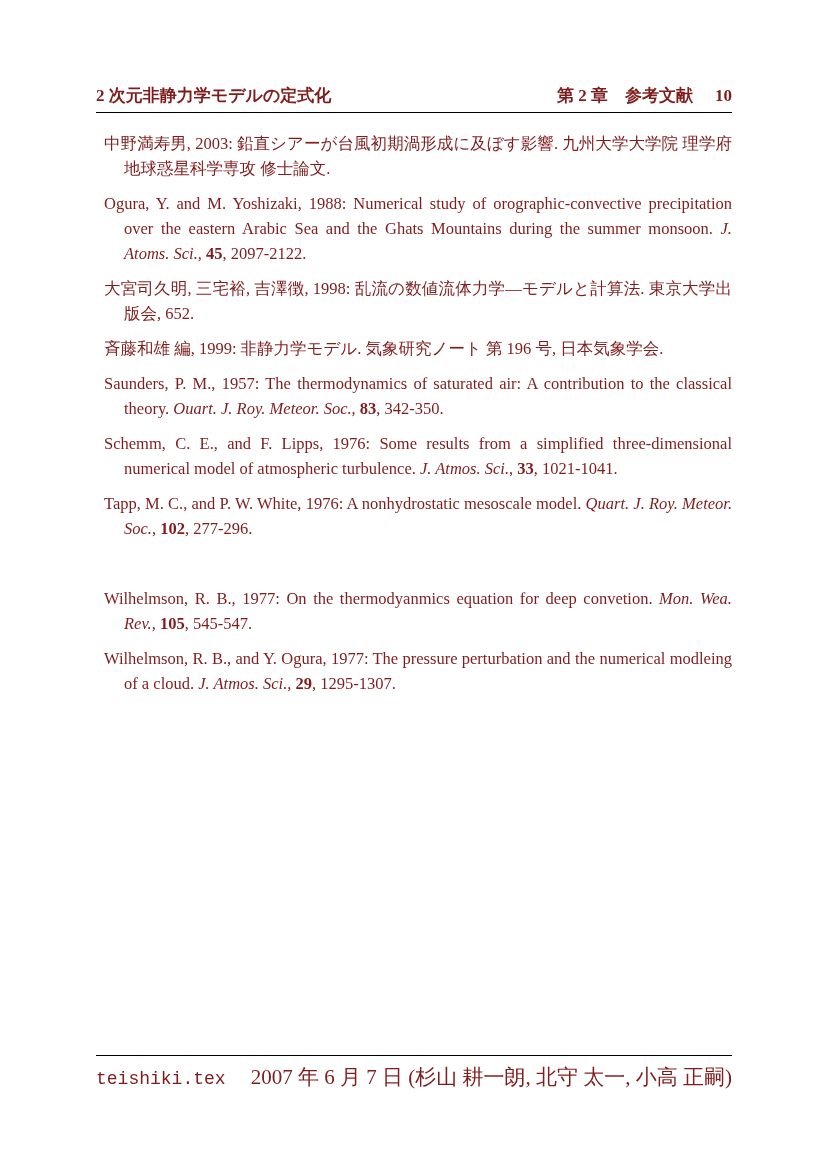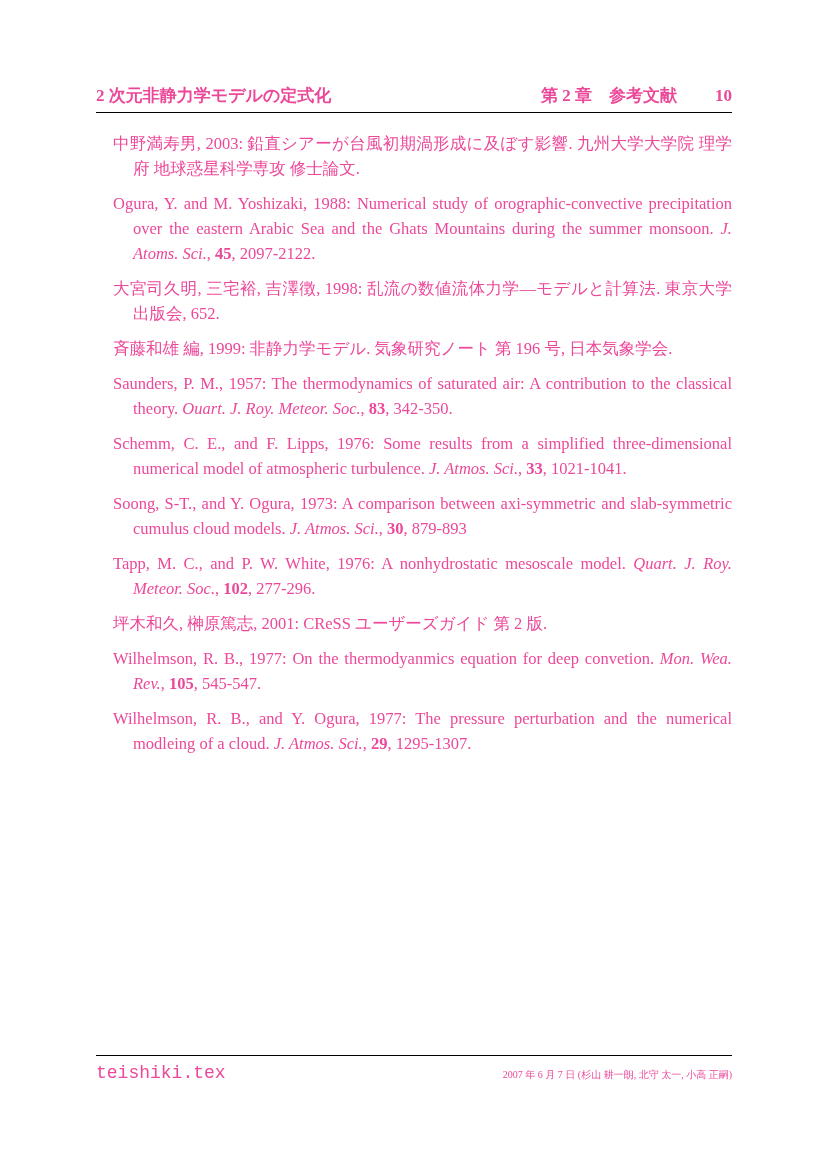--- a/index.html
+++ b/index.html
@@ -5,21 +5,21 @@
   html, body {
     margin: 0;
     padding: 0;
     background: #ffffff;
   }
   .page {
     position: relative;
     width: 826px;
     height: 1169px;
     background: #ffffff;
-    color: #ec4899;
+    color: #7f1d1d;
     font-family: "Liberation Serif", "DejaVu Serif", serif;
     overflow: hidden;
   }
   .page-header {
     position: absolute;
     left: 96px;
     top: 84px;
     width: 636px;
   }
   .header-row {
@@ -27,30 +27,30 @@
     justify-content: space-between;
     align-items: baseline;
     font-size: 17px;
     font-weight: bold;
     padding-bottom: 5px;
     border-bottom: 1.5px solid #000000;
   }
   .header-right {
     display: flex;
     align-items: baseline;
-    gap: 38px;
+    gap: 22px;
   }
   .refs {
     position: absolute;
     left: 96px;
     top: 131px;
     width: 636px;
   }
   p.ref {
-    margin: 0 0 10px 17px;
+    margin: 0 0 10px 8px;
     font-size: 16.5px;
     line-height: 25px;
     padding-left: 20px;
     text-indent: -20px;
     text-align: justify;
   }
   p.ref .i { font-style: italic; font-family: Liberation Serif, serif; }
   p.ref .b { font-weight: bold; font-family: Liberation Serif, serif; }
   .page-footer {
     position: absolute;
@@ -61,21 +61,21 @@
     padding-top: 7px;
     display: flex;
     justify-content: space-between;
     align-items: baseline;
   }
   .footer-left {
     font-family: "Liberation Mono", "DejaVu Sans Mono", monospace;
     font-size: 18px;
   }
   .footer-right {
-    font-size: 10px;
+    font-size: 21px;
   }
 </style>
 </head>
 <body>
 
 <div class="page">
 
   <header class="page-header">
     <div class="header-row">
       <span>2 次元非静力学モデルの定式化</span>
@@ -86,23 +86,22 @@
     </div>
   </header>
 
   <main class="refs">
       <p class="ref"><span>中野満寿男, 2003: 鉛直シアーが台風初期渦形成に及ぼす影響. 九州大学大学院 理学府 地球惑星科学専攻 修士論文.</span></p>
       <p class="ref"><span>Ogura, Y. and M. Yoshizaki, 1988: Numerical study of orographic-convective precipitation over the eastern Arabic Sea and the Ghats Mountains during the summer monsoon. </span><span class="i">J. Atoms. Sci.</span><span>, </span><span class="b">45</span><span>, 2097-2122.</span></p>
       <p class="ref"><span>大宮司久明, 三宅裕, 吉澤徴, 1998: 乱流の数値流体力学—モデルと計算法. 東京大学出版会, 652.</span></p>
       <p class="ref"><span>斉藤和雄 編, 1999: 非静力学モデル. 気象研究ノート 第 196 号, 日本気象学会.</span></p>
       <p class="ref"><span>Saunders, P. M., 1957: The thermodynamics of saturated air: A contribution to the classical theory. </span><span class="i">Ouart. J. Roy. Meteor. Soc.</span><span>, </span><span class="b">83</span><span>, 342-350.</span></p>
       <p class="ref"><span>Schemm, C. E., and F. Lipps, 1976: Some results from a simplified three-dimensional numerical model of atmospheric turbulence. </span><span class="i">J. Atmos. Sci.</span><span>, </span><span class="b">33</span><span>, 1021-1041.</span></p>
-      <p class="ref"><span>Soong, S-T., and Y. Ogura, 1973: A comparison between axi-symmetric and slab-symmetric cumulus cloud models. </span><span class="i">J. Atmos. Sci.</span><span>, </span><span class="b">30</span><span>, 879-893</span></p>
       <p class="ref"><span>Tapp, M. C., and P. W. White, 1976: A nonhydrostatic mesoscale model. </span><span class="i">Quart. J. Roy. Meteor. Soc.</span><span>, </span><span class="b">102</span><span>, 277-296.</span></p>
-      <p class="ref"><span>坪木和久, 榊原篤志, 2001: CReSS ユーザーズガイド 第 2 版.</span><br></p>
+      <p class="ref"><br></p>
       <p class="ref"><span>Wilhelmson, R. B., 1977: On the thermodyanmics equation for deep convetion. </span><span class="i">Mon. Wea. Rev.</span><span>, </span><span class="b">105</span><span>, 545-547.</span></p>
       <p class="ref"><span>Wilhelmson, R. B., and Y. Ogura, 1977: The pressure perturbation and the numerical modleing of a cloud. </span><span class="i">J. Atmos. Sci.</span><span>, </span><span class="b">29</span><span>, 1295-1307.</span></p>
     </main>
 
   <footer class="page-footer">
     <span class="footer-left">teishiki.tex</span>
     <span class="footer-right">2007 年 6 月 7 日 (杉山 耕一朗, 北守 太一, 小高 正嗣)</span>
   </footer>
 
 </div>

